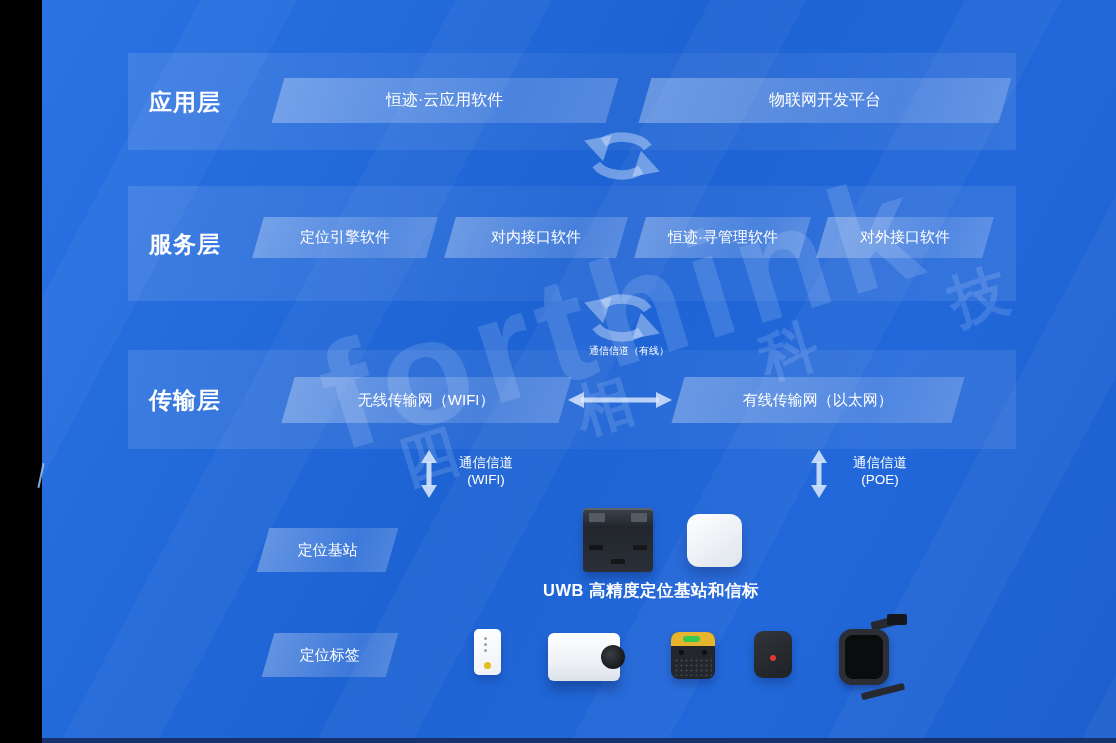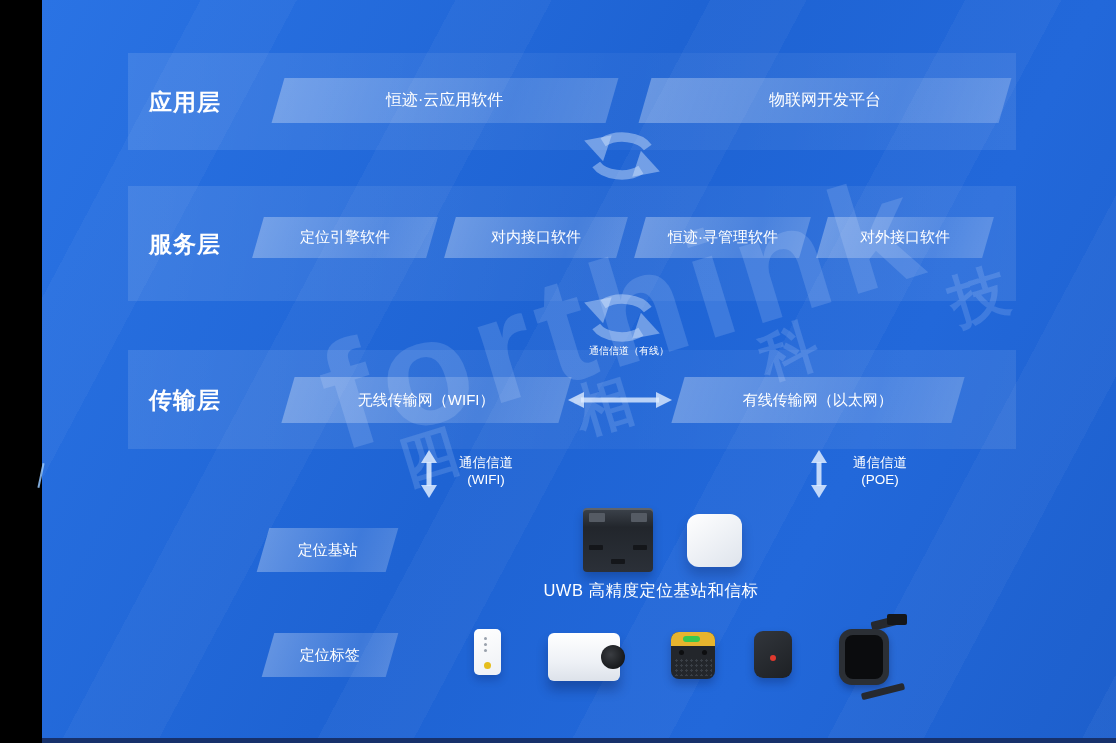--- a/index.html
+++ b/index.html
@@ -75,21 +75,21 @@
     position:absolute;left:512px;top:344px;width:150px;text-align:center;
     color:#fff;font-size:10px;
   }
   .vchan{
     position:absolute;width:90px;color:#fff;font-size:13.5px;line-height:17px;text-align:center;
   }
   .vchan.wifi{left:399px;top:454px;}
   .vchan.poe{left:793px;top:454px;}
   .uwb-caption{
     position:absolute;left:459px;top:580px;width:300px;text-align:center;
-    color:#fff;font-size:16.5px;font-weight:normal;letter-spacing:0.5px;
+    color:#fff;font-size:16.5px;font-weight:bold;letter-spacing:0.5px;
   }
   
   .sync{position:absolute;width:86px;height:66px;}
   .sync.s1{left:537px;top:123px;}
   .sync.s2{left:537px;top:285px;}
   .harrow{position:absolute;left:526px;top:391px;width:104px;height:18px;}
   .varrow{position:absolute;width:18px;height:48px;top:450px;}
   .varrow.v1{left:378px;}
   .varrow.v2{left:768px;}
   

